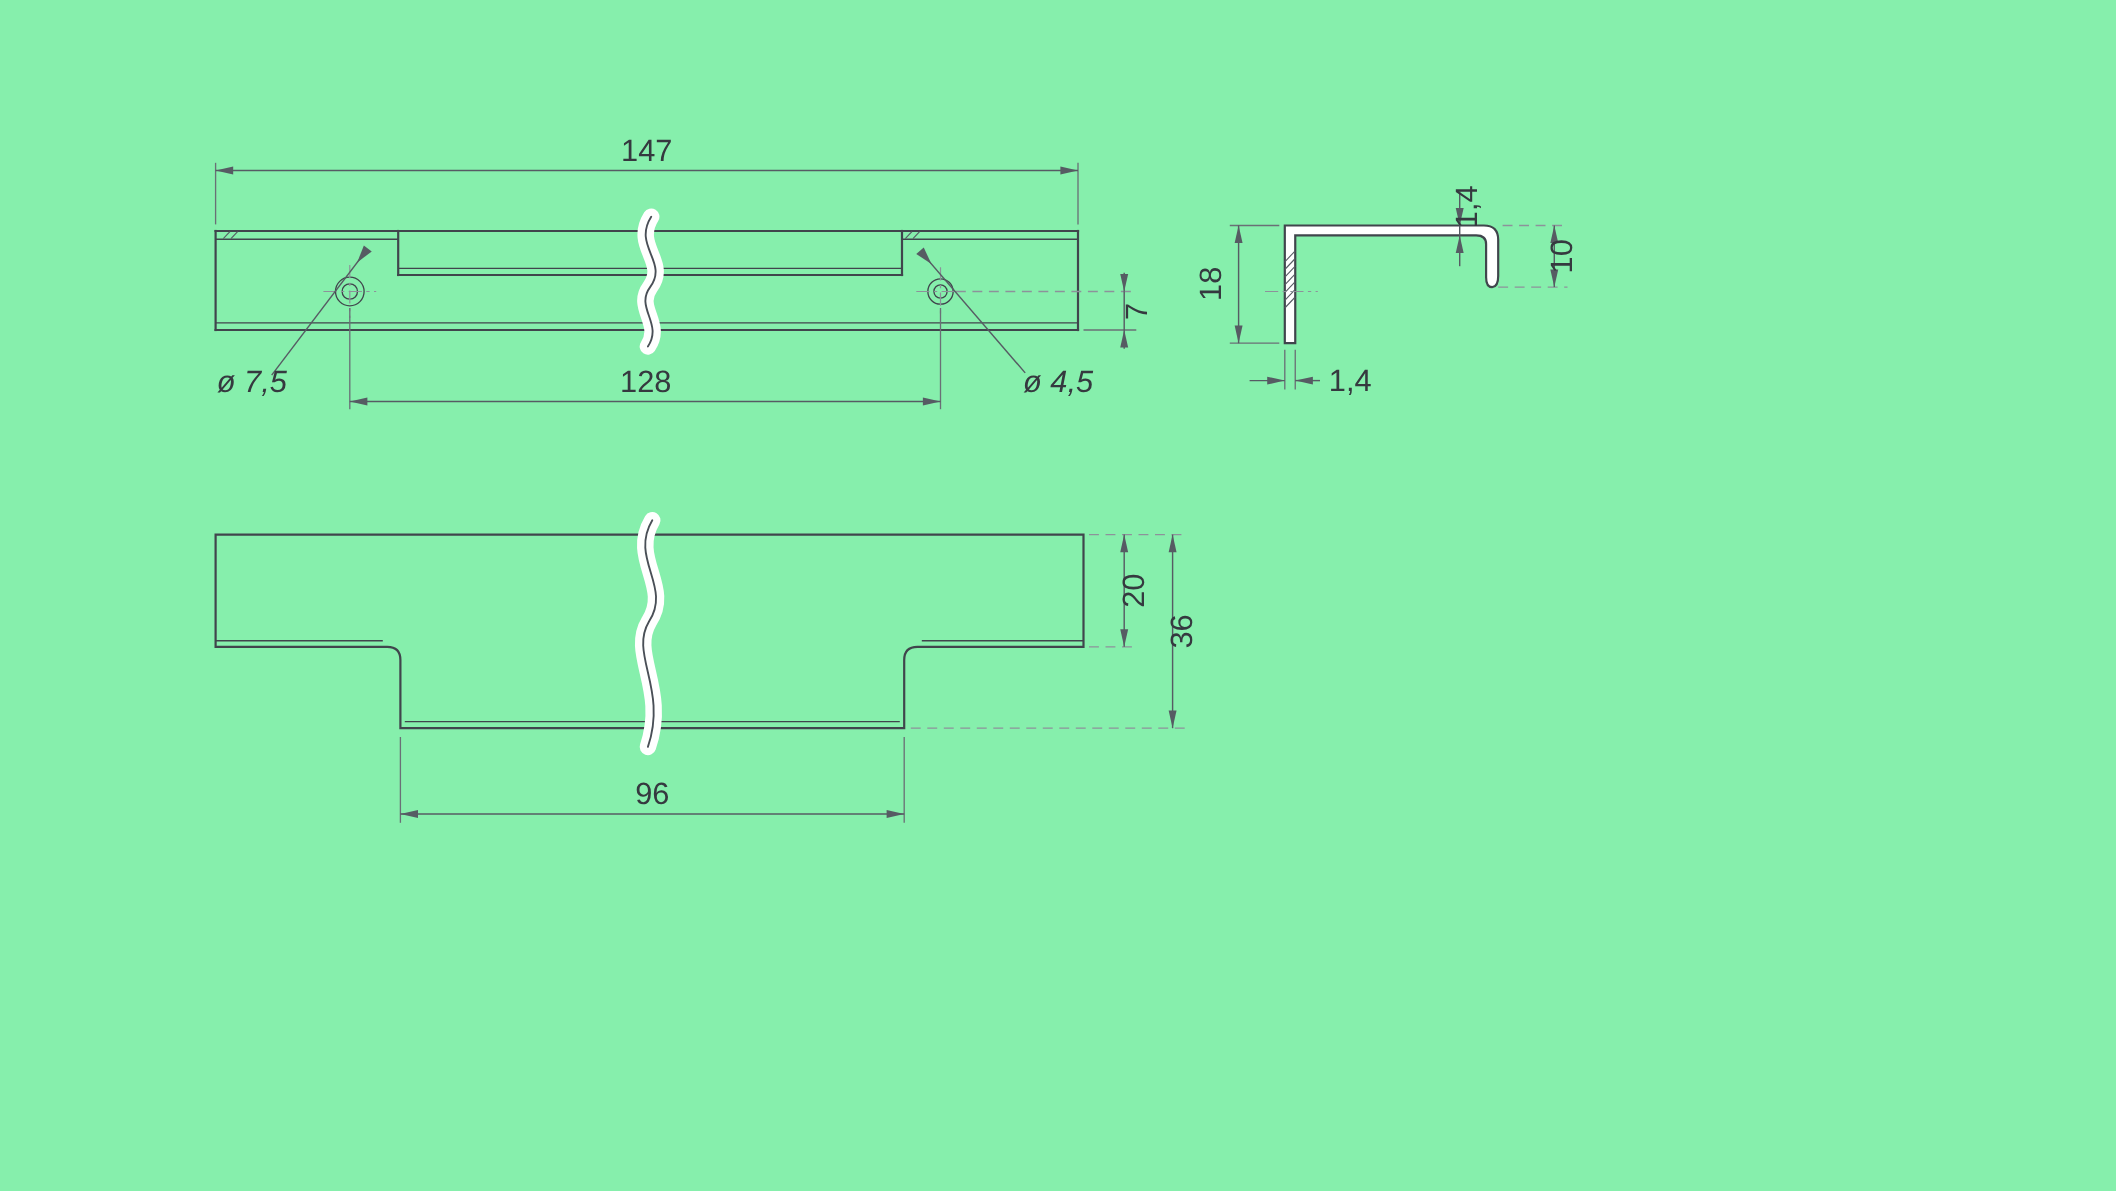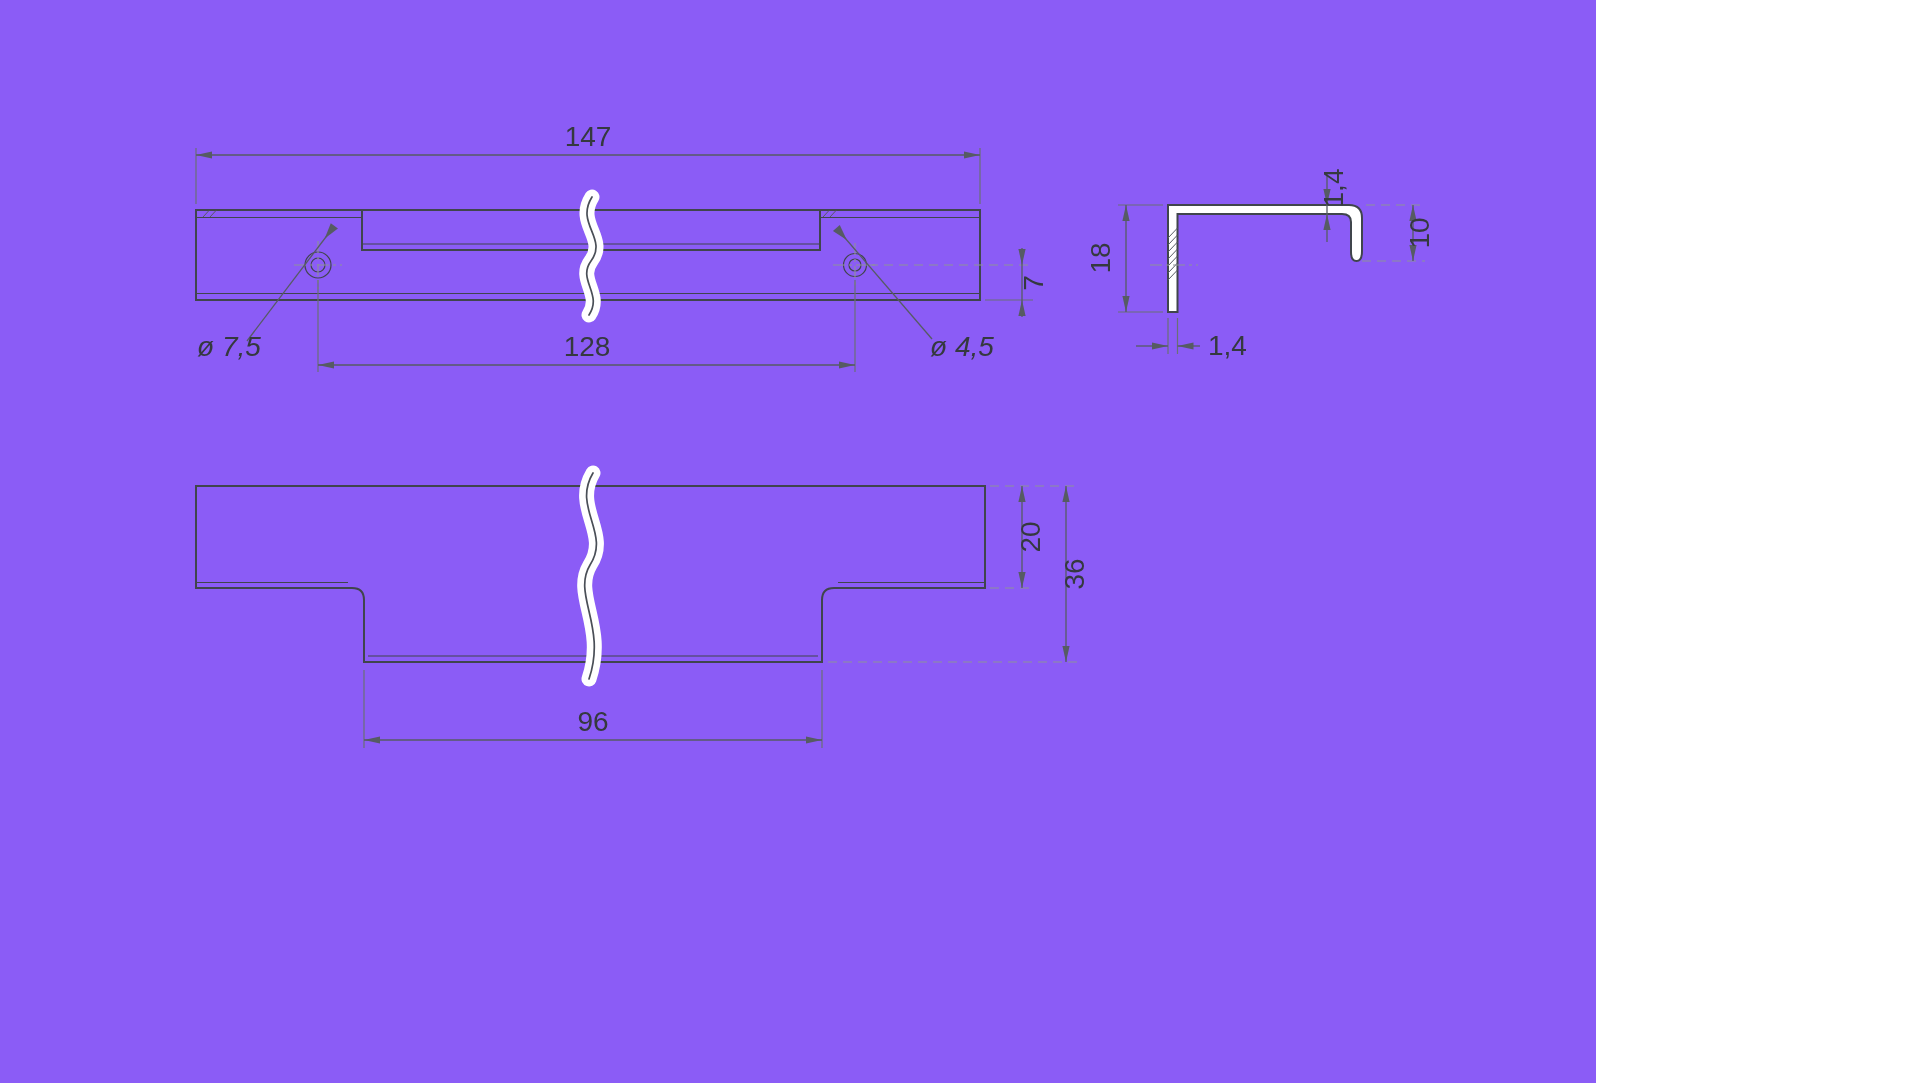--- a/index.html
+++ b/index.html
@@ -1,19 +1,19 @@
 <!DOCTYPE html>
 <html><head>
 <meta charset="utf-8">
 <style>
   html,body{margin:0;padding:0;background:#ffffff;}
   .canvas{
     position:relative;
-    width:1596px;height:1083px;
-    background:#8b5cf6;
+    width:1924px;height:1083px;
+    background:#86efac;
     font-family:"Liberation Sans", sans-serif;
     overflow:hidden;
   }
   svg{position:absolute;left:0;top:0;}
   .obj{stroke:#40454c;stroke-width:2;fill:none;stroke-linecap:square;}
   .objfill{stroke:#40454c;stroke-width:2;fill:#ffffff;}
   .thin{stroke:#40454c;stroke-width:1.2;fill:none;}
   .ext{stroke:#6a6f76;stroke-width:1.2;fill:none;}
   .dash{stroke:#8d929a;stroke-width:1.2;fill:none;stroke-dasharray:9 6;}
   .cline{stroke:#8d929a;stroke-width:1.1;fill:none;stroke-dasharray:12 4 3 4;}

